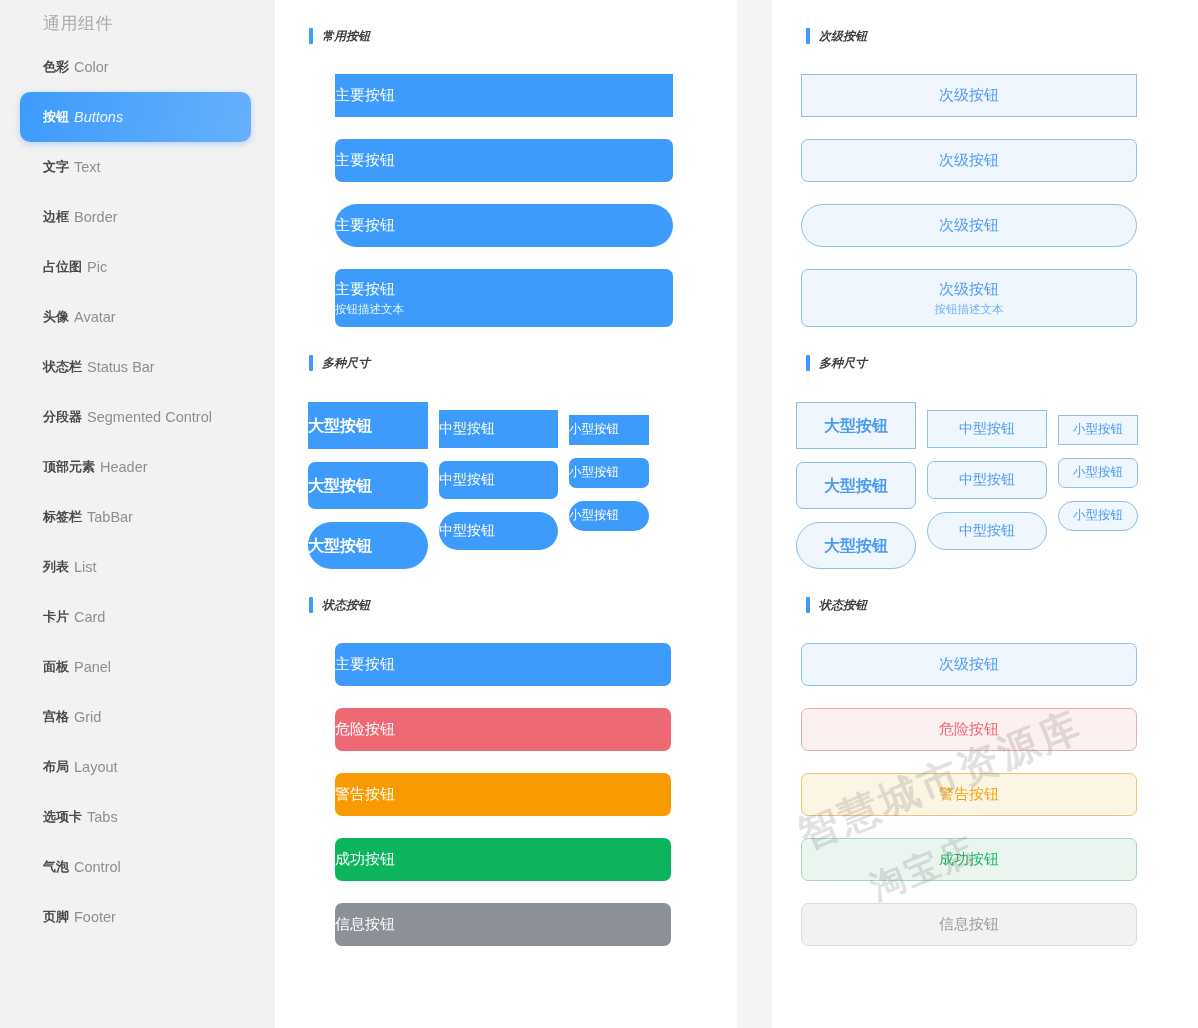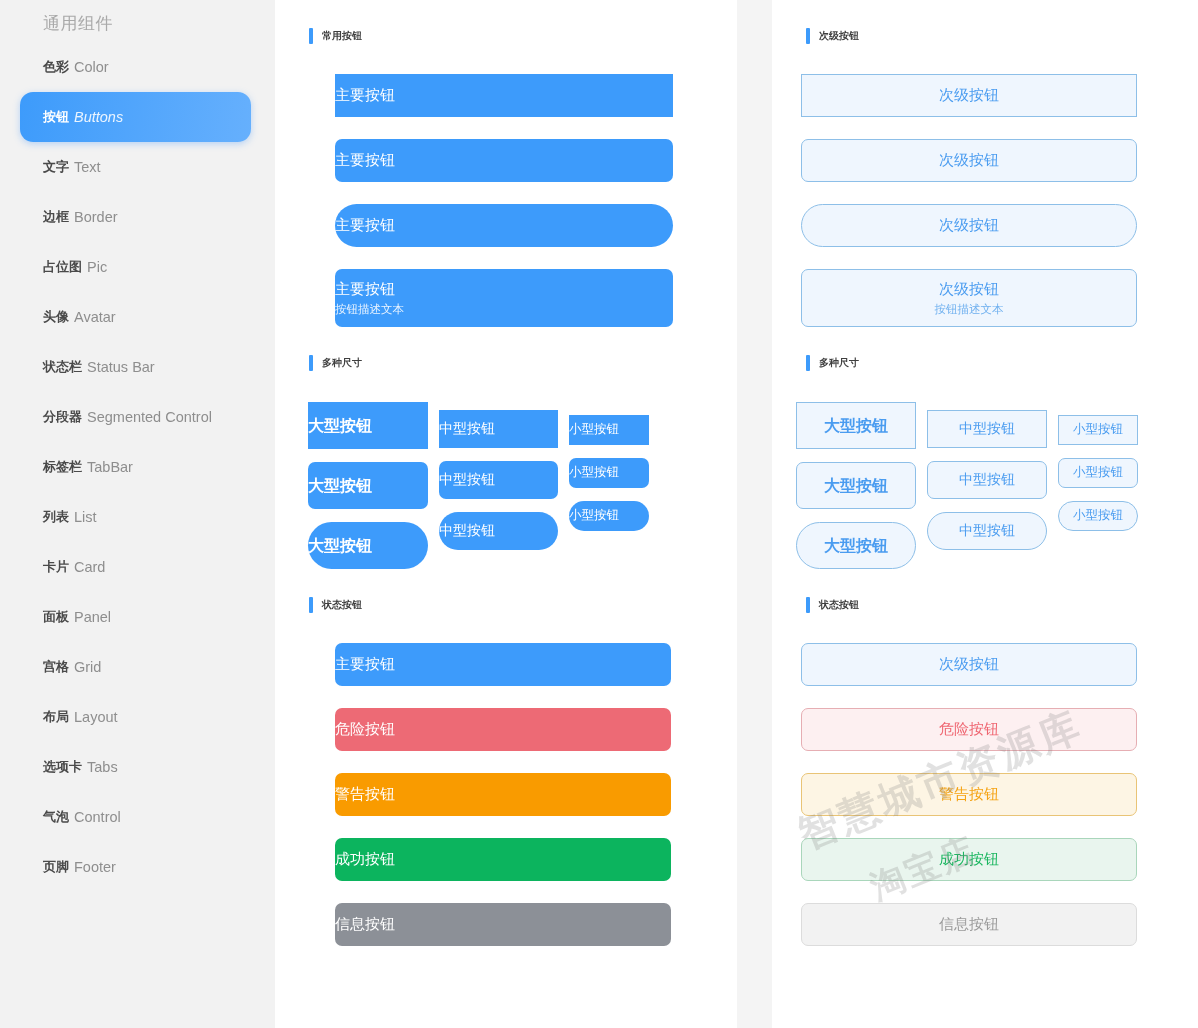--- a/index.html
+++ b/index.html
@@ -34,21 +34,20 @@
     color: #6f6f6f;
     border-radius: 10px;
     cursor: pointer;
     white-space: nowrap;
   }
   .nav-item .cn { font-weight: bold; color: #4a4a4a; font-size: 13px; }
   .nav-item .en { color: #8e8e8e; margin-left: 5px; font-size: 14.5px; }
   .nav-item.active {
     background: linear-gradient(100deg, #3d9bfb 0%, #66b0fd 100%);
     box-shadow: 0 2px 7px rgba(70,150,250,.35);
-    border-radius: 13px;
   }
   .nav-item.active .cn { color: #fff; }
   .nav-item.active .en { color: #eaf4ff; font-style: italic; }
 
   
   .cols { display: flex; flex: 1; height: 1028px; }
   .col {
     background: #ffffff;
     height: 1028px;
     padding: 0 0 0 0;
@@ -63,21 +62,21 @@
     display: flex; align-items: center;
     padding-left: 34px;
     height: 22px;
     margin-top: 25px;
   }
   .col-right .sec-header { padding-left: 34px; }
   .sec-bar {
     width: 4px; height: 16px; background: #3d9bfb;
     border-radius: 1px; margin-right: 9px;
   }
-  .sec-title { font-size: 10px; font-weight: bold; color: #3f3f3f; }
+  .sec-title { font-size: 12px; font-weight: bold; color: #3f3f3f; font-style: italic; }
 
   
   .stack { padding: 0 0 0 0; }
   .btn {
     display: flex; flex-direction: column;
     align-items: flex-start; justify-content: center;
     font-size: 15px; color: #ffffff;
     cursor: pointer; user-select: none;
     background: #3d9bfb;
     line-height: 1.25;
@@ -205,20 +204,24 @@
         </li>
         <li class="nav-item">
           <span class="cn">状态栏</span>
           <span class="en">Status Bar</span>
         </li>
         <li class="nav-item">
           <span class="cn">分段器</span>
           <span class="en">Segmented Control</span>
         </li>
         <li class="nav-item">
+          <span class="cn">顶部元素</span>
+          <span class="en">Header</span>
+        </li>
+        <li class="nav-item">
           <span class="cn">标签栏</span>
           <span class="en">TabBar</span>
         </li>
         <li class="nav-item">
           <span class="cn">列表</span>
           <span class="en">List</span>
         </li>
         <li class="nav-item">
           <span class="cn">卡片</span>
           <span class="en">Card</span>

